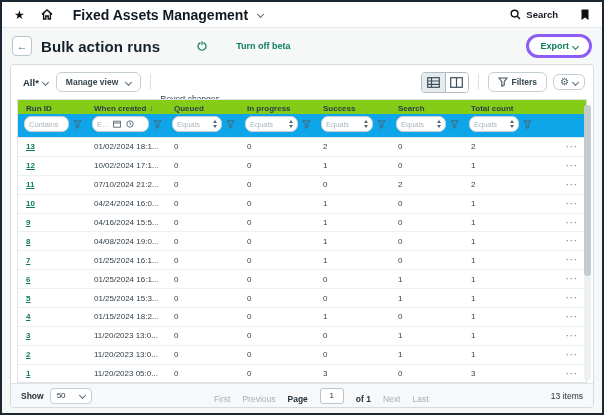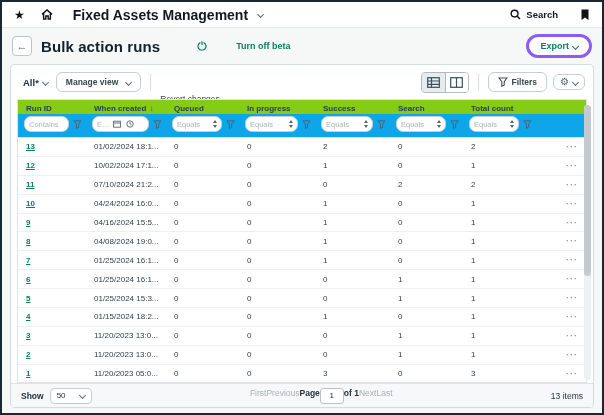--- a/index.html
+++ b/index.html
@@ -114,21 +114,21 @@
   
   .tfooter {
     height:24px; flex:none; background:#f7f8f9; border-top:1px solid #dde3e6;
     display:flex; align-items:center; padding:0 10px; font-size:8.5px;
   }
   .show-label { font-weight:bold; color:#24313b; margin-right:6px; }
   .page-size {
     border:1px solid #c3ced4; border-radius:4px; background:#fff; height:16px;
     padding:0 6px; display:flex; align-items:center; gap:10px; font-size:8px; color:#24313b; cursor:pointer;
   }
-  .pager { display:flex; align-items:flex-start; margin:8px auto; }
+  .pager { display:flex; align-items:flex-end; gap:12px; margin:8px auto; }
   .pg-disabled { color:#a6b1b7; cursor:default; }
   .pg-label { color:#24313b; font-weight:bold; }
   .page-input {
     width:24px; height:16px; border:1px solid #b9c4ca; border-radius:3px;
     text-align:center; font-size:8px; font-family:"Liberation Sans", sans-serif; color:#24313b; background:#fff;
   }
   .items-count { color:#24313b; font-size:8.5px; }
   svg { display:block; }
 </style>
 </head>

